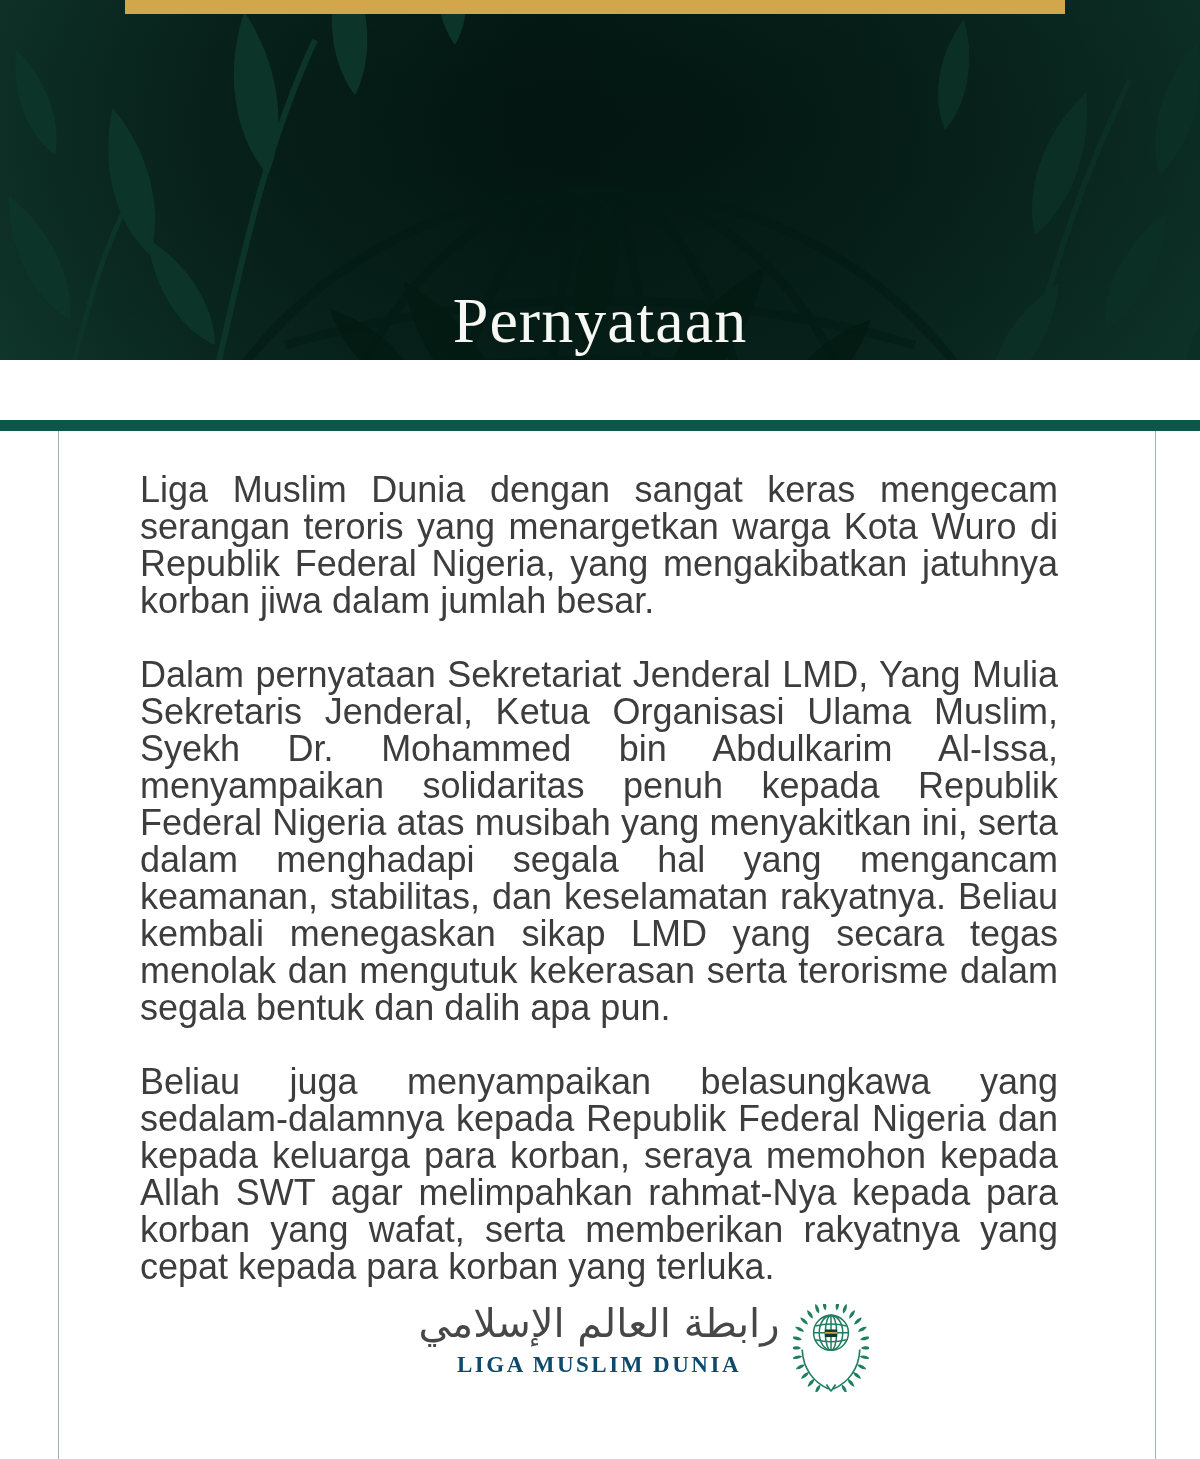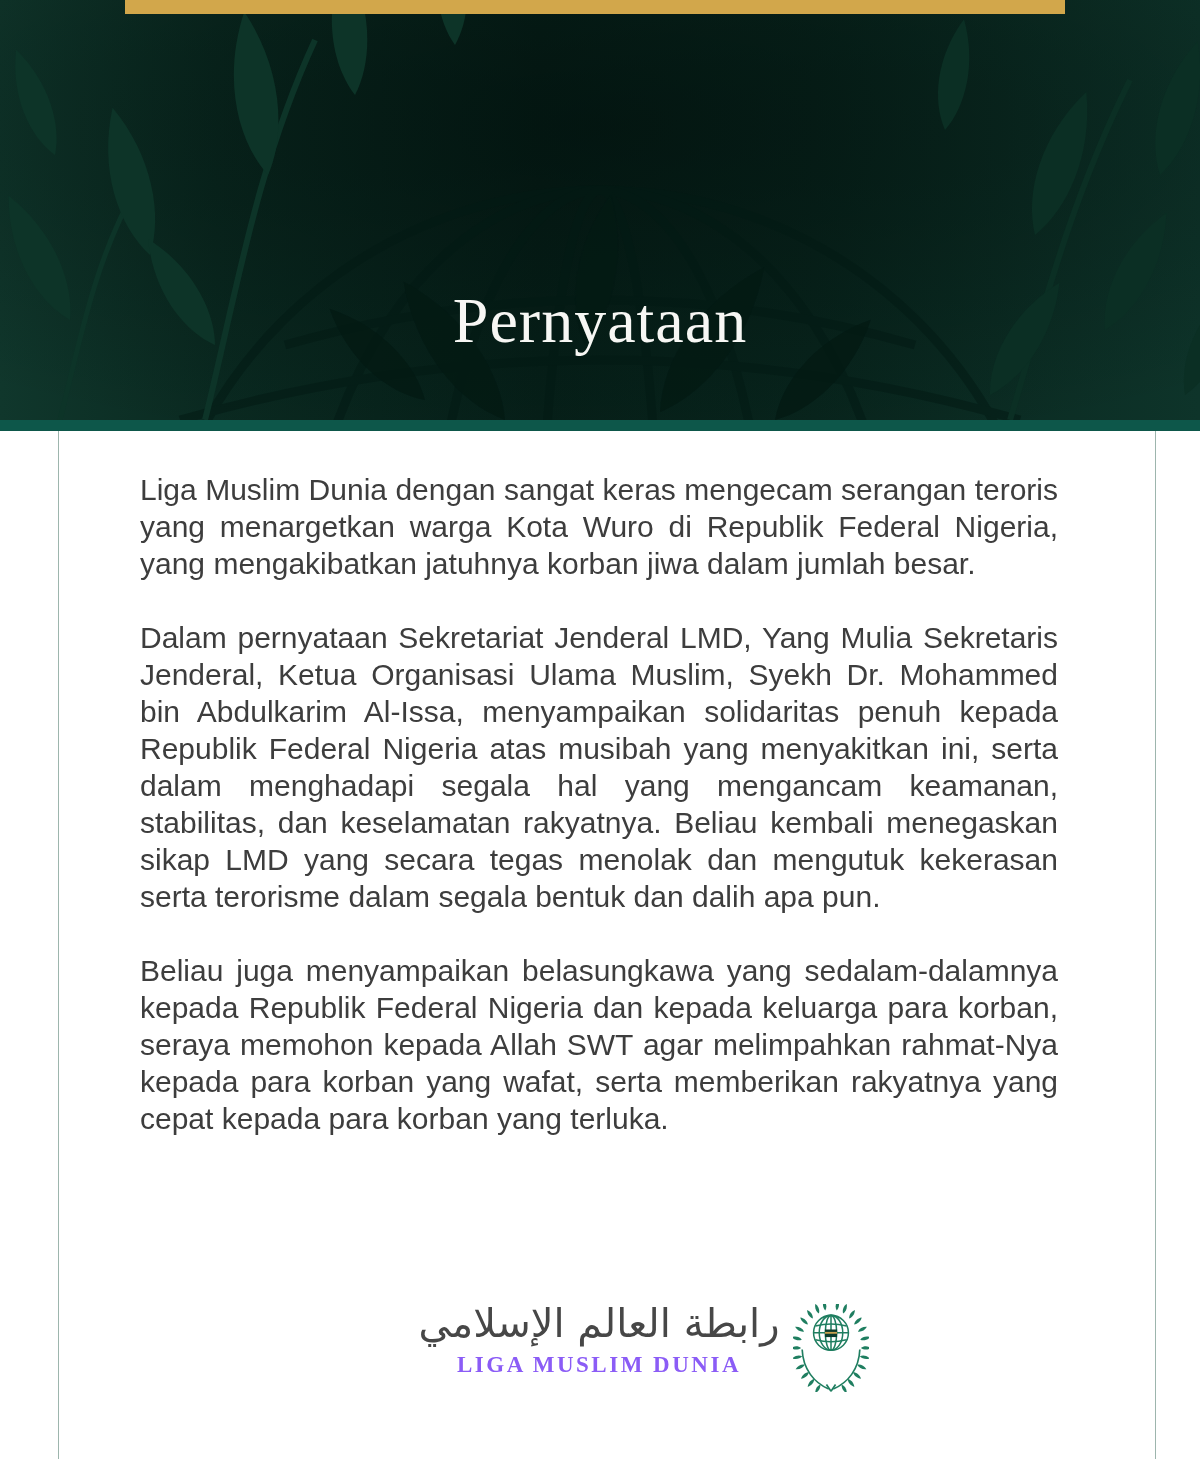--- a/index.html
+++ b/index.html
@@ -7,21 +7,21 @@
     width: 1200px; height: 1459px;
     position: relative;
     background: #ffffff;
     font-family: "Liberation Sans", sans-serif;
     overflow: hidden;
   }
 
   
   .header {
     position: absolute; top: 0; left: 0;
-    width: 1200px; height: 420px;
+    width: 1200px; height: 360px;
     overflow: hidden;
   }
   .header svg.header-art { position: absolute; top: 0; left: 0; }
   .accent-bar {
     position: absolute; top: 0; left: 125px;
     width: 940px; height: 14px;
     background: #d2a74b;
   }
   .header-title {
     position: absolute; top: 284px; left: 0;
@@ -58,21 +58,21 @@
   .location-heading {
     margin: 118px 0 0 8px;
     font-family: "Liberation Serif", serif;
     font-weight: 700;
     font-size: 37px;
     color: #2e2e2e;
   }
   .statement-paragraph {
     margin: 0 0 37px 0;
     text-align: justify;
-    font-size: 30px;
+    font-size: 36px;
     line-height: 37px;
     color: #3d3d3d;
   }
   .statement-paragraph.first { margin-top: 40px; }
 
   
   .footer-logo {
     position: absolute; top: 1298px; left: 0;
     width: 1200px;
     display: flex;
@@ -88,21 +88,21 @@
     line-height: 1.25;
     color: #474747;
     direction: rtl;
   }
   .org-wordmark {
     margin-top: 4px;
     font-family: "Liberation Serif", serif;
     font-weight: 700;
     font-size: 23px;
     letter-spacing: 2.5px;
-    color: #8b5cf6;
+    color: #0c4a6e;
     white-space: nowrap;
   }
   .emblem-wrap { margin-top: 6px; }
 </style>
 </head>
 <body>
 
 <div class="header">
   <svg class="header-art" width="1200" height="420" viewBox="0 0 1200 420" preserveAspectRatio="none" aria-hidden="true">
     <defs>

